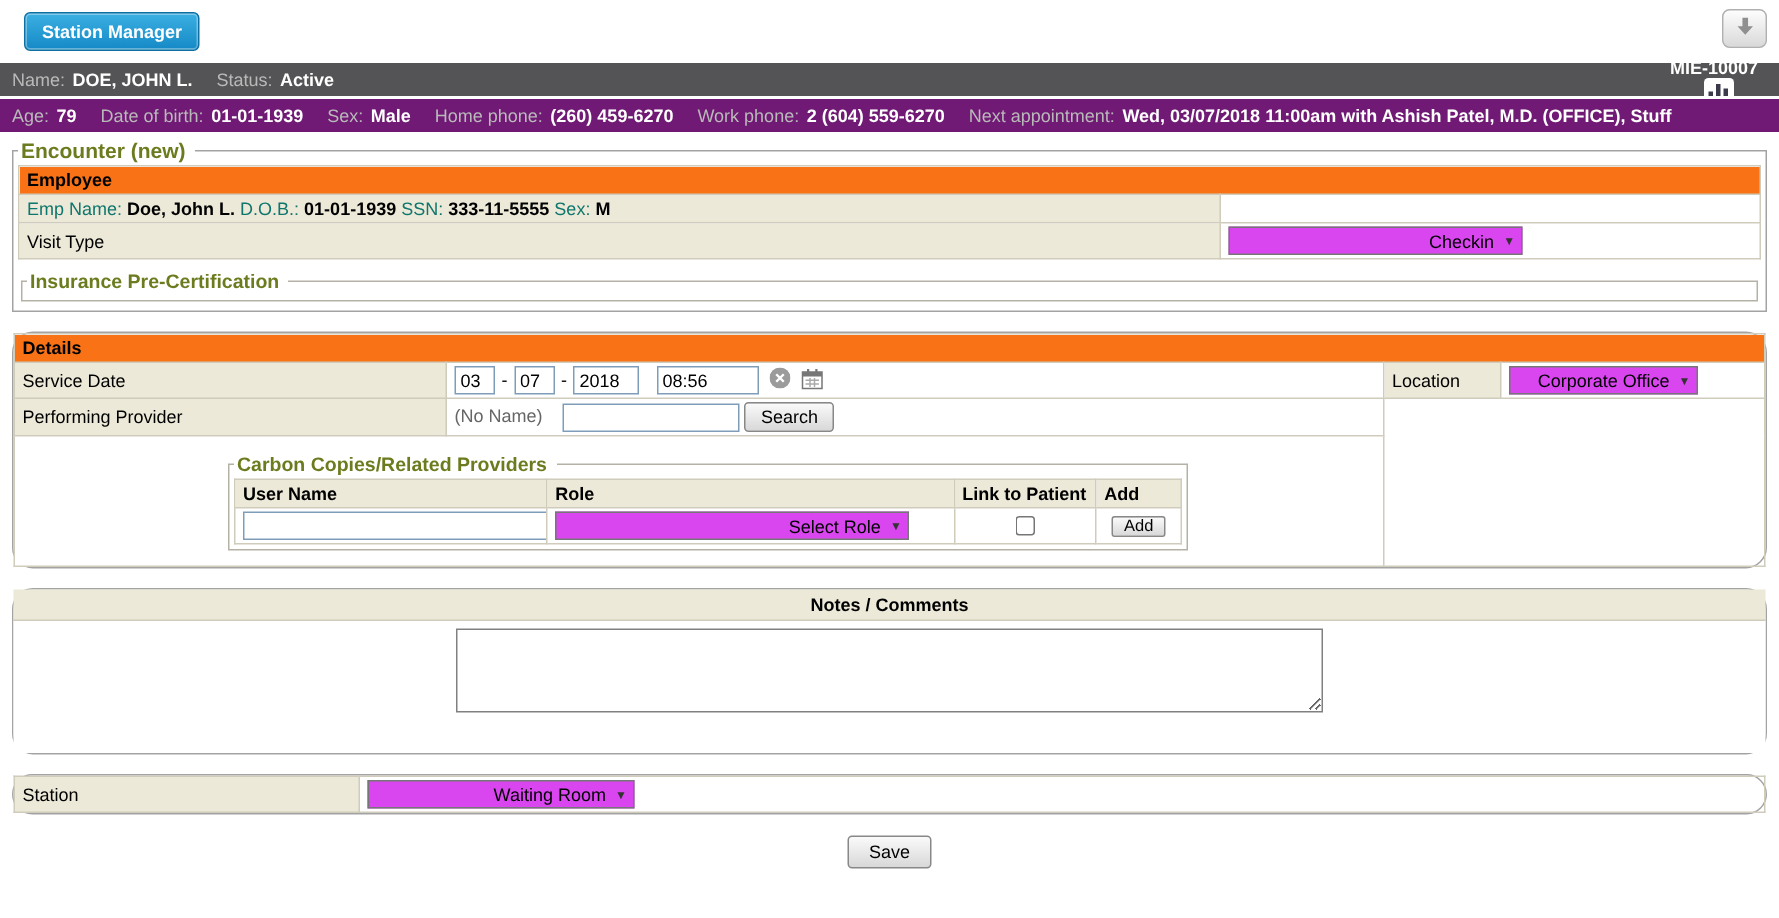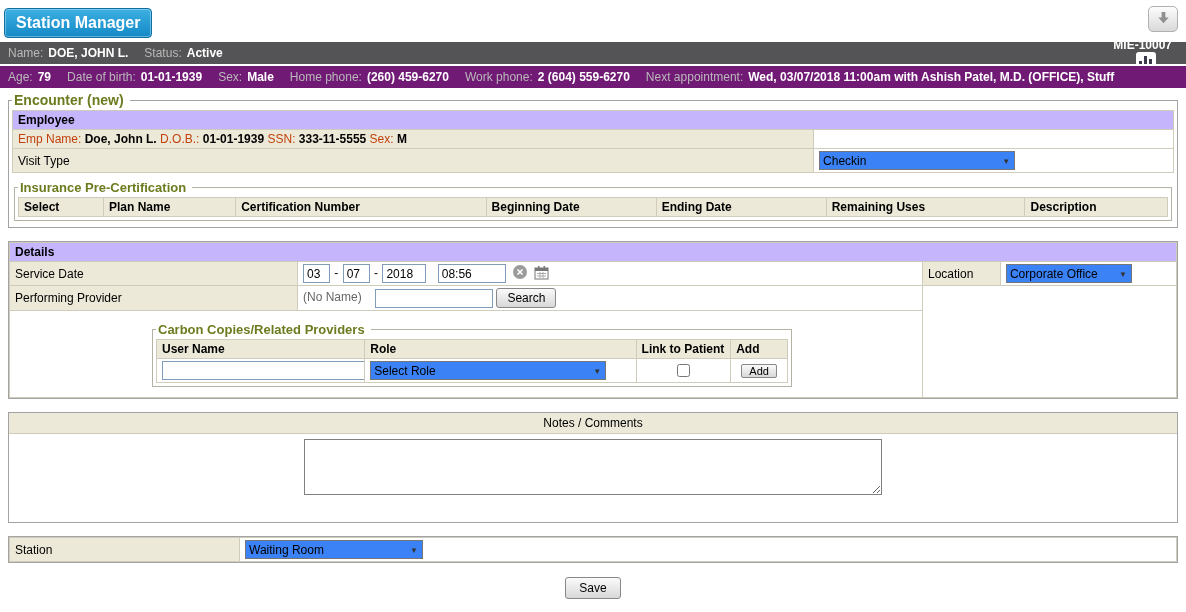--- a/index.html
+++ b/index.html
@@ -6,23 +6,23 @@
   html,body { margin:0; padding:0; }
   body {
     width:1186px; height:612px; overflow:hidden;
     background:#fff; color:#000;
     font-family:"Liberation Sans", sans-serif; font-size:12px;
   }
 
   
   .topbar { position:relative; height:42px; background:#fff; }
   .sm-btn {
-    position:absolute; left:4px; top:8px;
+    position:absolute; left:16px; top:8px;
     background:linear-gradient(#3cb0e2,#1489c6);
-    color:#fff; font-weight:bold; font-size:16px; font-family:inherit;
+    color:#fff; font-weight:bold; font-size:12px; font-family:inherit;
     padding:5px 11px; border:1px solid #0e6fa3; border-radius:4px; cursor:pointer;
     box-shadow:0 0 0 1px rgba(255,255,255,.35) inset;
     text-align:right;
   }
   .dl-btn {
     position:absolute; right:8px; top:6px; width:30px; height:26px;
     border:1px solid #b0b0b0; border-radius:5px;
     background:linear-gradient(#fdfdfd,#d9d9d9);
     display:flex; align-items:center; justify-content:center; cursor:pointer; padding:0;
   }
@@ -44,50 +44,50 @@
     padding:2px 3px; cursor:pointer;
   }
   .chart-ic i { display:block; width:3px; background:#3a3a4a; }
 
   
   fieldset.outer, .box { border:1px solid #a3a3a3; }
   fieldset.outer { margin:4px 8px 13px; padding:2px 3px 4px; }
   fieldset.inner { border:1px solid #b5b2a5; margin:7px 2px 2px; padding:2px 3px 3px; }
   legend { color:#6b7c1f; font-weight:bold; font-size:13px; padding:0 6px 0 2px; }
   fieldset.outer > legend { font-size:14px; }
-  .box { margin:0 8px 13px; }
+  .box { margin:0 8px 13px;border-radius:14px; }
 
   
   table.grid { width:100%; border-collapse:collapse; table-layout:fixed; }
   table.grid td, table.grid th {
     border:1px solid #cfccbc; padding:2px 5px; font-size:12px;
     text-align:left; vertical-align:middle; overflow:hidden;
   }
   table.grid th { font-weight:bold; background:#ece9d8; }
   .beige { background:#ece9d8; }
-  .hdr { background:#c4b5fd; text-align:center; font-weight:bold;margin-left:28px; }
-  .glbl { color:#c2410c; }
+  .hdr { background:#f97316; text-align:center; font-weight:bold;margin-left:28px; }
+  .glbl { color:#0f766e; }
   .insrow td { background:#e9e9e9; }
   .bval { font-weight:bold; }
   .ctr { text-align:center !important; }
 
   
   .ti {
     border:1px solid #7f9db9; background:#fff; height:19px; padding:1px 3px;
     font-family:inherit; font-size:12px; vertical-align:middle;
   }
   .w27{width:27px} .w44{width:44px} .w62{width:68px} .w118{width:118px} .w203{width:203px}
   .dash { margin:0 1px; }
   .tmargin { margin-left:8px; }
 
   .selwrap { position:relative; display:inline-block; vertical-align:middle; }
   .selwrap select {
     width:100%; height:19px; appearance:none; -webkit-appearance:none; -moz-appearance:none;
-    border:1px solid #767676; border-radius:0; background:#3b82f6;
-    font-family:inherit; font-size:12px; padding:0 18px 0 3px;
+    border:1px solid #767676; border-radius:0; background:#d946ef;
+    font-family:inherit; font-size:12px; padding:0 18px 0 3px;text-align:right;
   }
   .selwrap::after {
     content:"▼"; position:absolute; right:5px; top:50%; transform:translateY(-50%);
     font-size:8px; color:#333; pointer-events:none;
   }
   .w196{width:196px} .w126{width:126px} .w260{width:236px} .w178{width:178px}
 
   .btn {
     display:inline-block; padding:2px 10px; border:1px solid #888; border-radius:3px;
     background:linear-gradient(#fafafa,#d8d8d8); font-family:inherit; font-size:12px;
@@ -97,21 +97,21 @@
   .btn.save { padding:3px 13px; }
 
   .icon-btn { display:inline-flex; align-items:center; vertical-align:middle; cursor:pointer; margin-left:4px; background:none; border:none; padding:0; }
   .noname { color:#666; margin-right:10px; }
 
   
   .cccell { padding:4px 4px 8px 140px !important; background:#fff; }
   .cc { width:640px; }
 
   
-  .hrow { background:#ece9d8; text-align:center; font-weight:normal; padding:3px; border-bottom:1px solid #cfccbc; }
+  .hrow { background:#ece9d8; text-align:center; font-weight:bold; padding:3px; border-bottom:1px solid #cfccbc; }
   .notes-body { padding:5px 0 24px; text-align:center; background:#fff; }
   .notes-ta {
     width:578px; height:56px; border:1px solid #808080; resize:both;
     font-family:inherit; font-size:12px; display:inline-block; margin:0;
   }
 
   .savebar { text-align:center; margin-top:14px; }
 </style>
 </head>
 <body>
@@ -201,29 +201,20 @@
       <colgroup>
         <col style="width:7.4%">
           <col style="width:11.5%">
           <col style="width:21.8%">
         <col style="width:14.8%">
           <col style="width:14.8%">
           <col style="width:17.3%">
           <col>
       </colgroup>
       <tbody>
-          <tr>
-        <th>Select</th>
-        <th>Plan Name</th>
-        <th>Certification Number</th>
-        <th>Beginning Date</th>
-        <th>Ending Date</th>
-        <th>Remaining Uses</th>
-        <th>Description</th>
-      </tr>
     </tbody>
       </table>
   </fieldset>
 </fieldset>
 
 <div class="box">
   <table class="grid">
     <colgroup>
         <col style="width:288px">
         <col>

